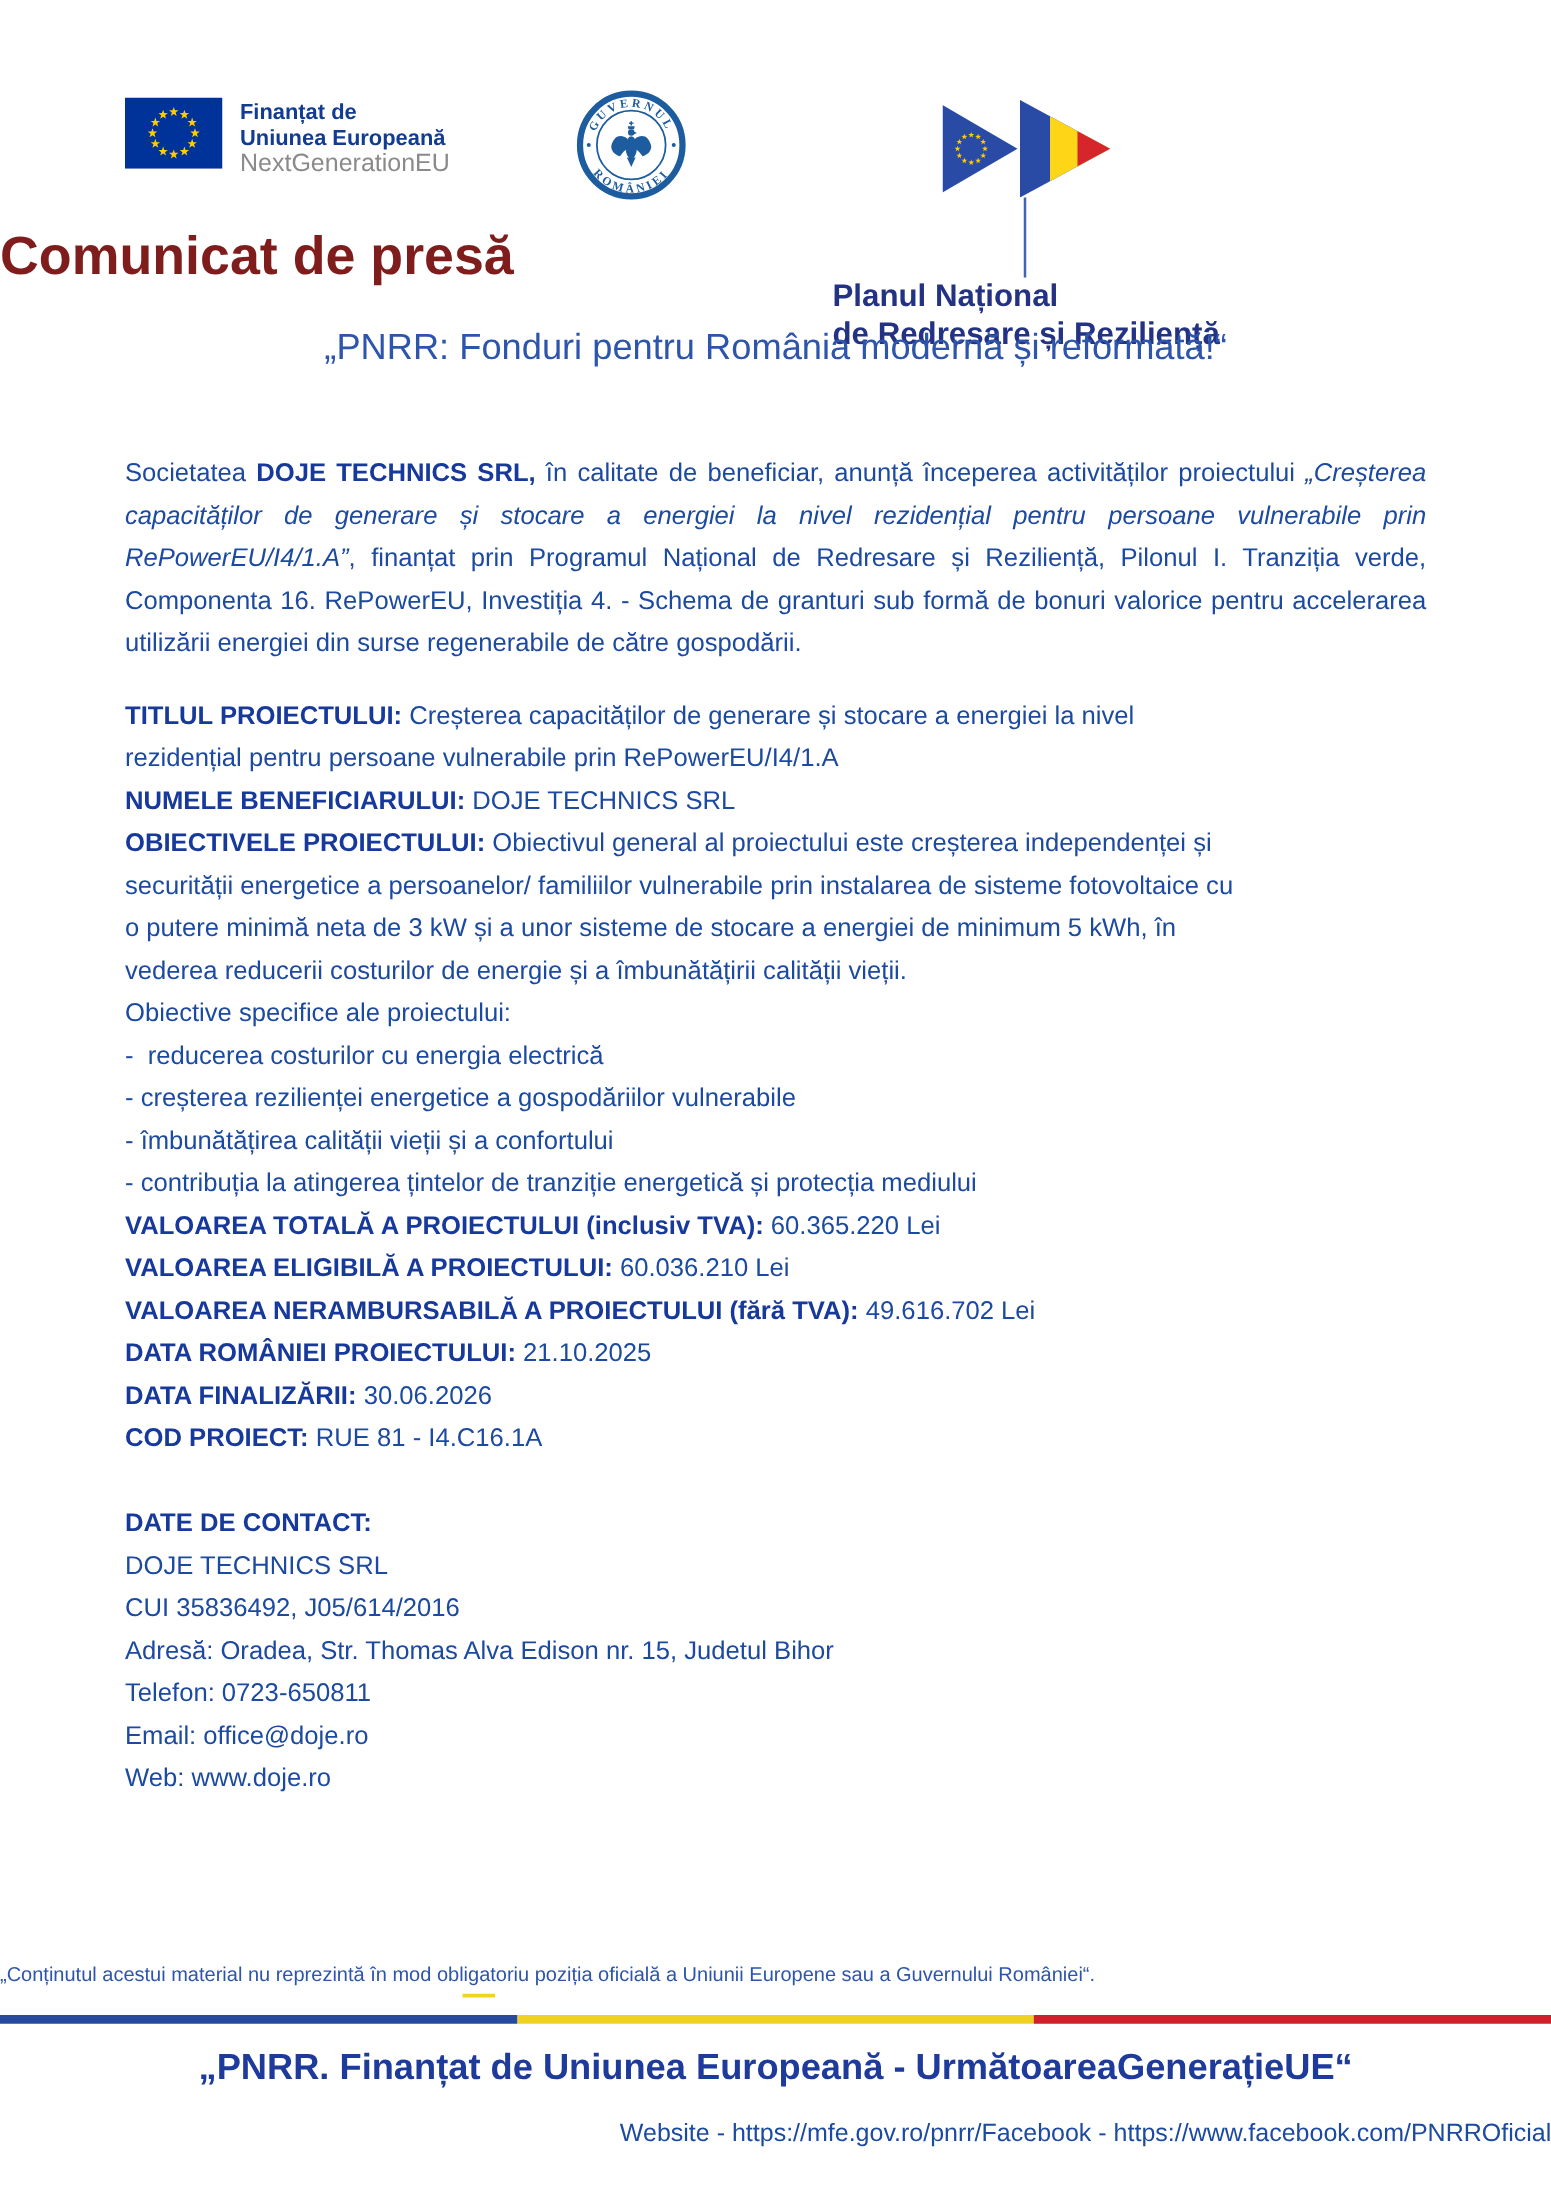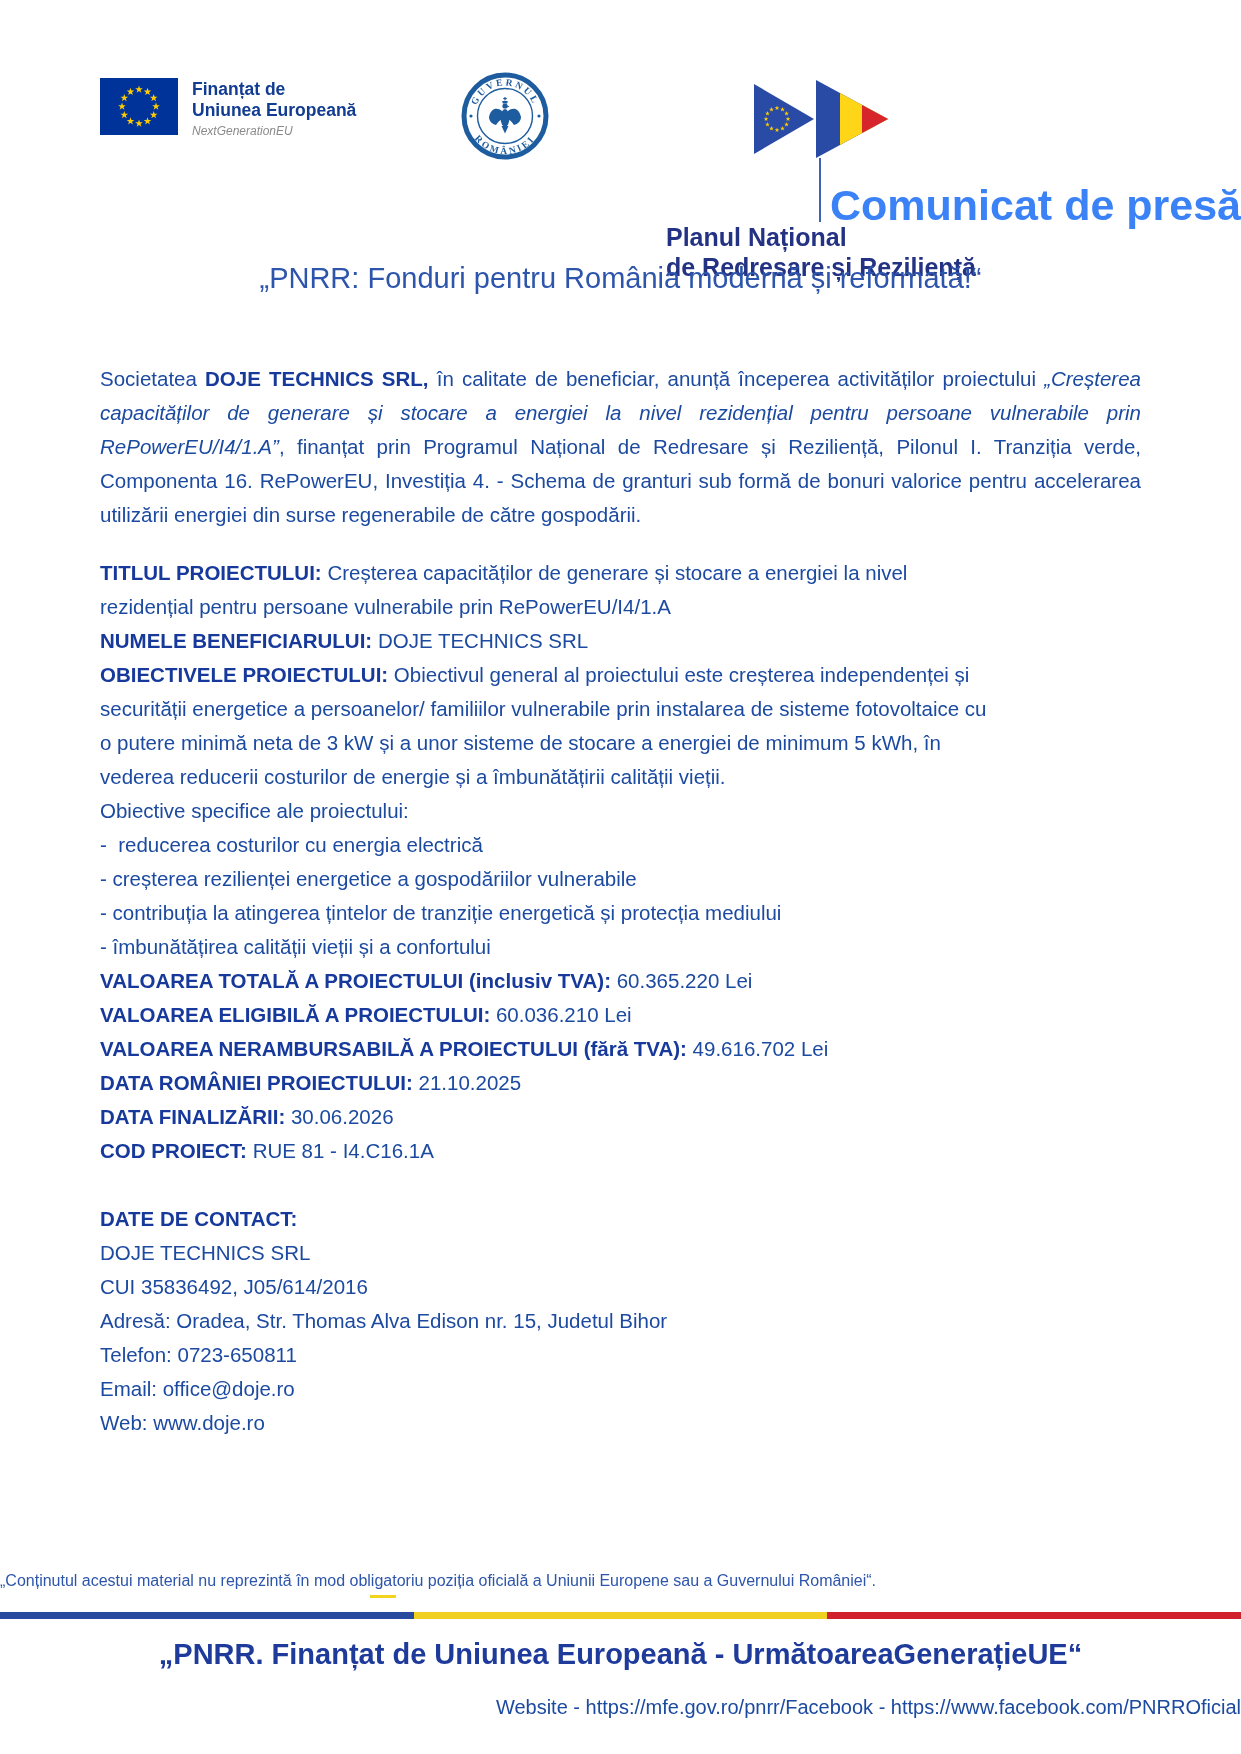--- a/index.html
+++ b/index.html
@@ -4,29 +4,29 @@
 <style>
   html,body{margin:0;padding:0;background:#ffffff;}
   .page{position:relative;width:1241px;height:1736px;background:#ffffff;overflow:hidden;
         font-family:"Liberation Sans",sans-serif;}
 
   
   .eu-logo{position:absolute;left:100px;top:78px;display:flex;gap:14px;}
   .eu-flag{display:block;}
   .eu-text{padding-top:1px;}
   .eu-text .b{font-size:17.5px;line-height:21px;font-weight:bold;color:#123c91;}
-  .eu-text .g{font-size:12px;line-height:21px;color:#8a8a8a;font-style:italic;}
+  .eu-text .g{font-size:20px;line-height:21px;color:#8a8a8a;}
   .seal{position:absolute;left:461px;top:72px;}
   .pnrr-logo{position:absolute;left:666px;top:80px;display:flex;align-items:center;flex-direction:column;}
   .pnrr-div{width:2.5px;height:64px;background:#3f63b5;margin:0 14px 0 12px;}
   .pnrr-text div{font-size:25px;line-height:30px;font-weight:bold;color:#243283;}
 
   
-  .title{position:absolute;top:182px;left:0;width:100%;text-align:right;
-         font-size:43px;line-height:46px;font-weight:bold;color:#3b82f6;margin:0;}
+  .title{position:absolute;top:182px;left:0;width:100%;text-align:left;
+         font-size:43px;line-height:46px;font-weight:bold;color:#7f1d1d;margin:0;}
   .subtitle{position:absolute;top:262px;left:0;width:100%;text-align:center;
             font-size:29px;color:#2d55ab;}
 
   
   .content{position:absolute;top:362px;left:100px;width:1041px;
            font-size:20.5px;line-height:34px;color:#1c4aa0;}
   .intro{margin:0 0 24px 0;text-align:justify;}
   .intro b{color:#16399b;}
   .intro i{font-style:italic;}
   .line{white-space:pre-wrap;}
@@ -151,23 +151,23 @@
 securității energetice a persoanelor/ familiilor vulnerabile prin instalarea de sisteme fotovoltaice cu
 o putere minimă neta de 3 kW și a unor sisteme de stocare a energiei de minimum 5 kWh, în
 vederea reducerii costurilor de energie și a îmbunătățirii calității vieții.</span></div>
 
   <div class="line"><span class="lbl"></span><span class="val">Obiective specifice ale proiectului:</span></div>
 
   <div class="line"><span class="lbl"></span><span class="val">-  reducerea costurilor cu energia electrică</span></div>
 
   <div class="line"><span class="lbl"></span><span class="val">- creșterea rezilienței energetice a gospodăriilor vulnerabile</span></div>
 
+  <div class="line"><span class="lbl"></span><span class="val">- îmbunătățirea calității vieții și a confortului</span></div>
+
   <div class="line"><span class="lbl"></span><span class="val">- contribuția la atingerea țintelor de tranziție energetică și protecția mediului</span></div>
-
-  <div class="line"><span class="lbl"></span><span class="val">- îmbunătățirea calității vieții și a confortului</span></div>
 
 
   <div class="line"><span class="lbl">VALOAREA TOTALĂ A PROIECTULUI (inclusiv TVA):</span><span class="val"> 60.365.220 Lei</span></div>
 
   <div class="line"><span class="lbl">VALOAREA ELIGIBILĂ A PROIECTULUI:</span><span class="val"> 60.036.210 Lei</span></div>
 
   <div class="line"><span class="lbl">VALOAREA NERAMBURSABILĂ A PROIECTULUI (fără TVA):</span><span class="val"> 49.616.702 Lei</span></div>
 
   <div class="line"><span class="lbl">DATA ROMÂNIEI PROIECTULUI:</span><span class="val"> 21.10.2025</span></div>
 

